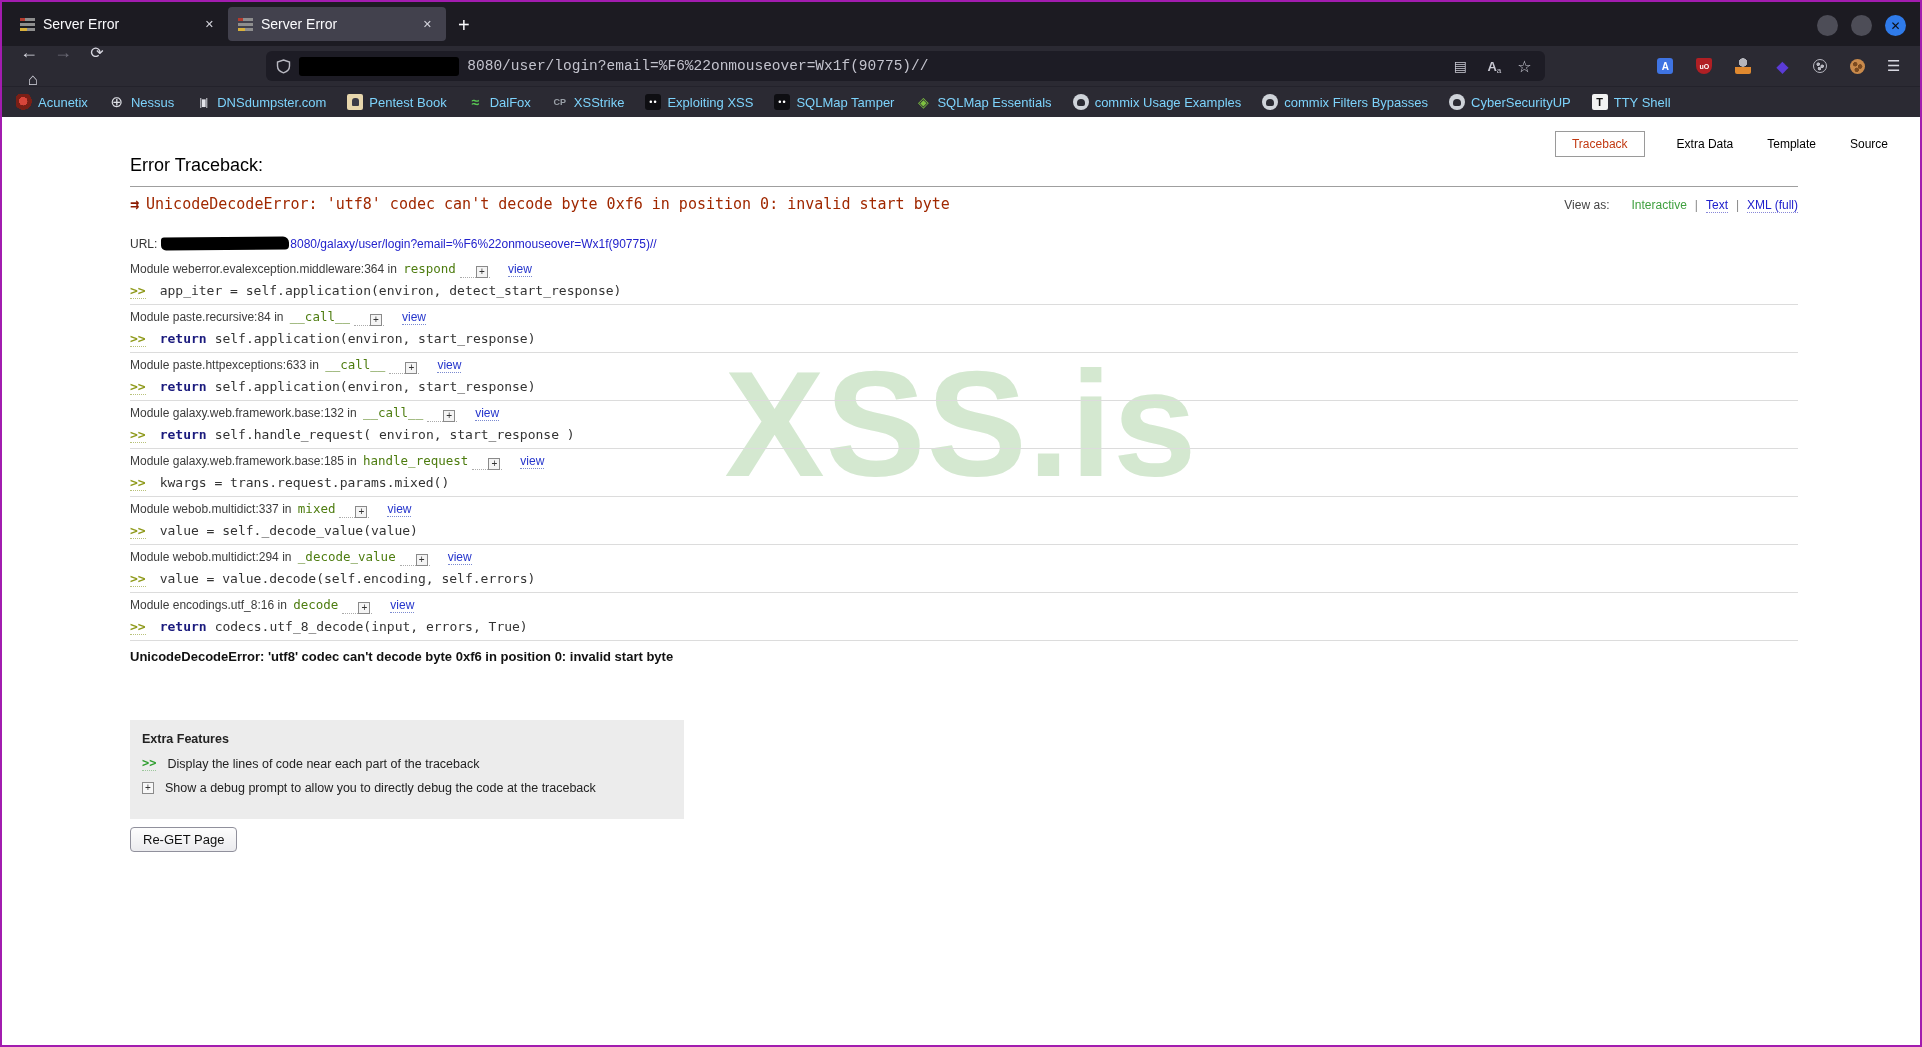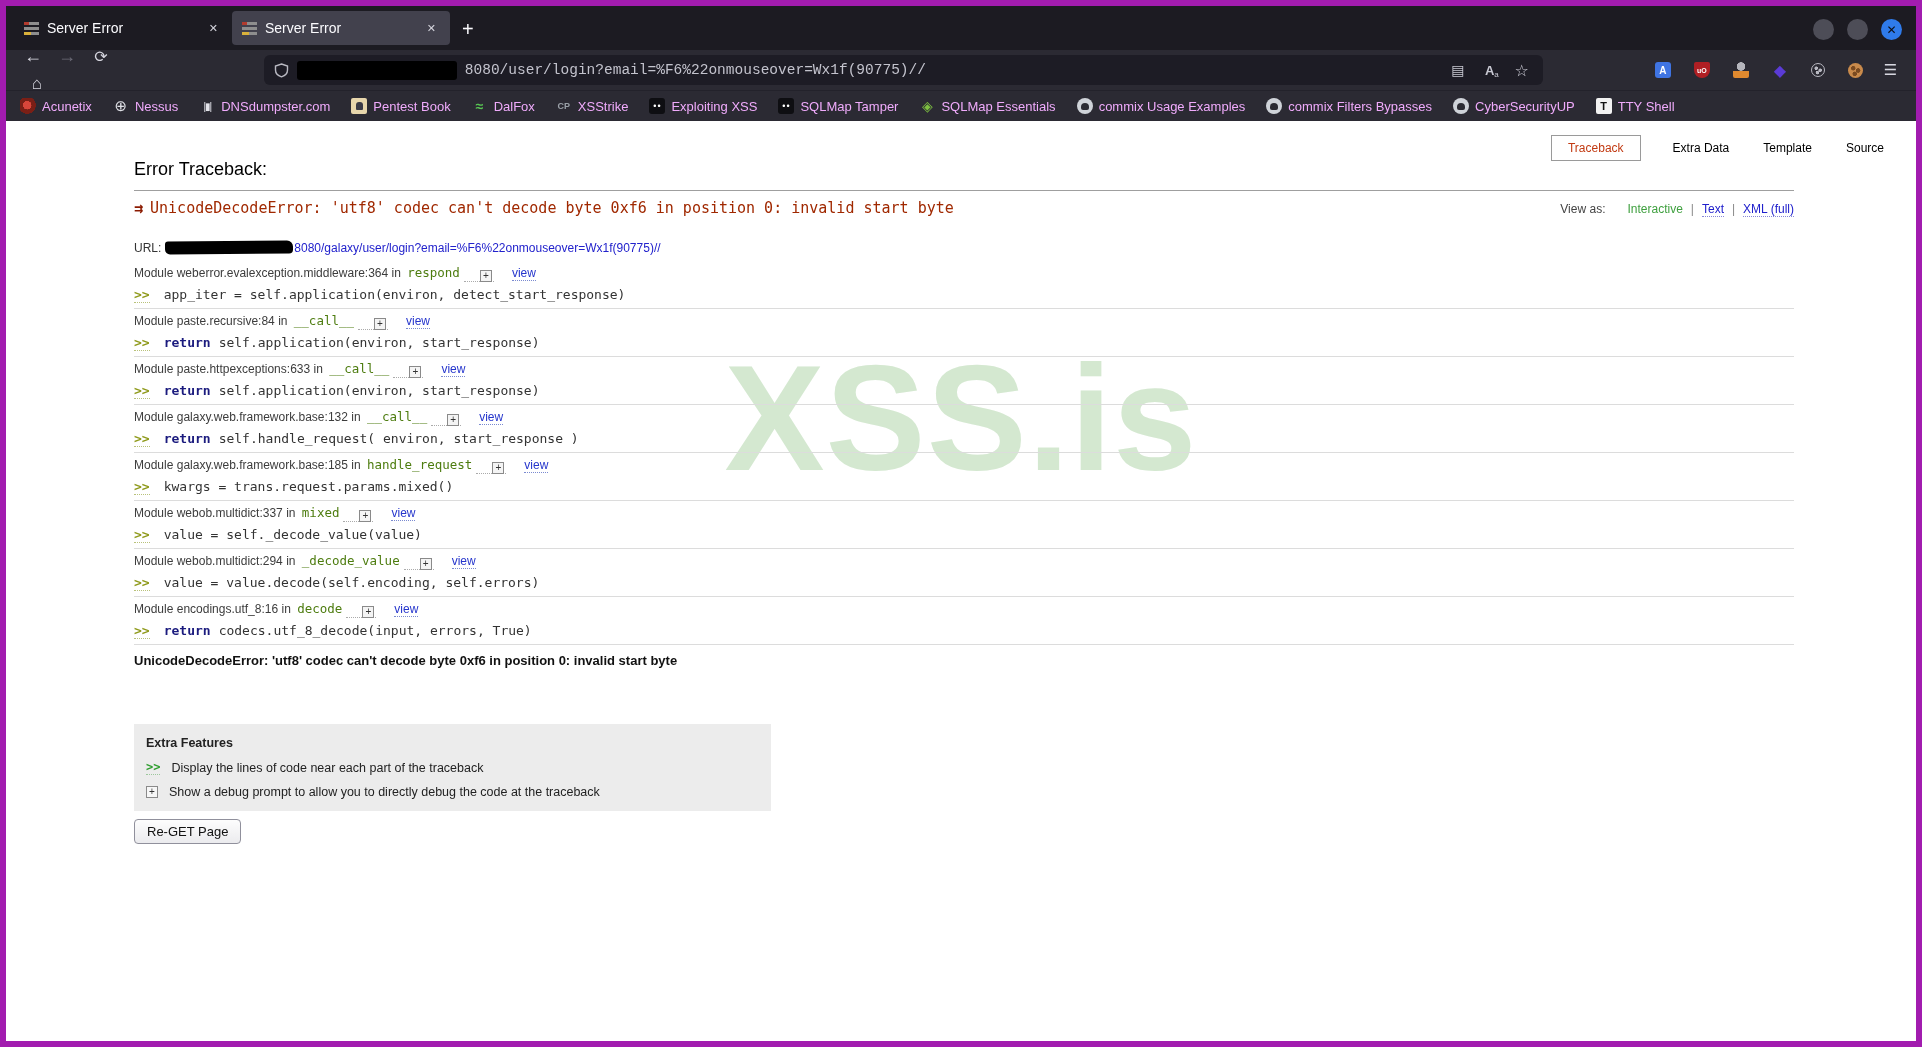--- a/index.html
+++ b/index.html
@@ -4,21 +4,21 @@
 <style>
   * { box-sizing: border-box; }
   html,body { margin:0; padding:0; }
   body {
     width:1922px; height:1047px; overflow:hidden;
     background:#1c1b22;
     font-family:"Liberation Sans","DejaVu Sans",sans-serif;
   }
   .window {
     width:1922px; height:1047px;
-    border:6px solid #a21caf;
+    border:2px solid #a21caf;
     display:flex; flex-direction:column;
   }
 
   
   .tabbar { height:44px; background:#1c1b22; display:flex; align-items:flex-end; padding:0 8px 4px 8px; flex:0 0 auto; }
   .tabs { display:flex; align-items:center; height:36px; }
   .tab {
     width:218px; height:34px; border-radius:4px; display:flex; align-items:center;
     padding:0 10px; color:#fbfbfe; font-size:14px; gap:8px; cursor:default;
   }
@@ -89,41 +89,41 @@
       radial-gradient(circle at 35% 35%, #7a4a20 0 2px, transparent 2.5px),
       radial-gradient(circle at 68% 50%, #7a4a20 0 2px, transparent 2.5px),
       radial-gradient(circle at 45% 72%, #7a4a20 0 2px, transparent 2.5px),
       #c98a4b;
   }
   [data-icon="menu-icon"]::before { content:"☰"; color:#d7d7e0; font-size:15px; }
   .menu-btn { width:30px; height:28px; display:inline-flex; align-items:center; justify-content:center; margin-left:14px; }
 
   
   .bookmarks { height:31px; background:#2b2a33; display:flex; align-items:center; padding:0 14px; gap:21px; flex:0 0 auto; border-top:1px solid #23222b; }
-  .bm { display:flex; align-items:center; gap:6px; color:#f0abfc; font-size:13px; white-space:nowrap; }
+  .bm { display:flex; align-items:center; gap:6px; color:#7dd3fc; font-size:13px; white-space:nowrap; }
   .bm-icon { width:16px; height:16px; display:inline-flex; align-items:center; justify-content:center; flex:0 0 auto; }
   [data-icon="acunetix-icon"] { background:radial-gradient(circle at 45% 45%, #d8453a 0 34%, #7a1f16 35% 68%, transparent 70%); }
   [data-icon="nessus-icon"]::before { content:"⊕"; color:#dfe0e6; font-size:15px; }
   [data-icon="dnsdumpster-icon"]::before { content:"|▮|"; color:#e3e3ea; font-size:10px; letter-spacing:-1px; }
   [data-icon="pentest-book-icon"] { background:#e7d6ac; border-radius:2px; position:relative; }
   [data-icon="pentest-book-icon"]::before { content:""; position:absolute; width:7px; height:8px; left:4.5px; top:4px; background:#3a3a46; border-radius:3px 3px 1px 1px; }
   [data-icon="dalfox-icon"]::before { content:"≈"; color:#58c553; font-size:14px; font-weight:bold; }
   [data-icon="xsstrike-icon"]::before { content:"CP"; color:#9aa0a8; font-size:9px; font-weight:bold; }
   [data-icon="gitbook-icon"] { background:#0e0e12; border-radius:3px; }
   [data-icon="gitbook-icon"]::before { content:"••"; color:#fff; font-size:9px; letter-spacing:1px; }
   [data-icon="package-icon"]::before { content:"◈"; color:#7ec141; font-size:14px; }
   [data-icon="github-icon"] { background:#cfd3d9; border-radius:50%; }
   [data-icon="github-icon"]::before { content:""; width:8px; height:7px; background:#2b2b33; border-radius:4px 4px 2px 2px; }
   [data-icon="tty-icon"] { background:#f2f2f2; border-radius:2px; }
   [data-icon="tty-icon"]::before { content:"T"; color:#111; font-weight:bold; font-size:11px; }
 
   
   .content { flex:1; background:#fff; position:relative; z-index:0; overflow:hidden; }
   .watermark {
-    position:absolute; left:50%; top:222px; transform:translateX(-50%);
+    position:absolute; left:50%; top:232px; transform:translateX(-50%);
     font-size:150px; font-weight:bold; line-height:1; color:#d4e8d0;
     white-space:nowrap; z-index:-1; letter-spacing:1px;
   }
   .page { position:relative; padding:12px 122px 0 128px; color:#000; }
 
   .navbtns { position:absolute; top:14px; right:30px; display:flex; gap:30px; align-items:center; }
   .navbtn { font-size:12px; color:#000; padding:5px 2px; cursor:pointer; }
   .navbtn[data-active="true"] { border:1px solid #9a9a9a; padding:5px 16px; color:#c23a12; }
 
   .page-title { font-size:18px; font-weight:400; margin:26px 0 0 0; }
@@ -152,21 +152,21 @@
   .dotpad { border-bottom:1px dotted #aaa; padding:0 2px 1px 16px; margin-left:4px; cursor:pointer; }
   .expand-icon { display:inline-block; width:12px; height:12px; border:1px solid #8a8a8a; background:#f4f4f4; color:#333; font-size:10px; line-height:10px; text-align:center; vertical-align:-2px; }
   .expand-icon::before { content:"+"; }
   .viewlink { color:#2535cc; font-size:12px; border-bottom:1px dotted #7a8ad0; margin-left:18px; cursor:pointer; }
   .codeline { font-family:"DejaVu Sans Mono","Liberation Mono",monospace; font-size:13px; color:#333; margin:4px 0 1px 0; line-height:17px; }
   .prompt { color:#8f9a1b; font-weight:bold; border-bottom:1px dotted #b9c27a; margin-right:14px; cursor:pointer; }
   .kw:not(:empty) { font-weight:bold; color:#1b1b7e; margin-right:8px; }
 
   .finalerr { font-size:13px; font-weight:bold; color:#111; margin-top:8px; }
 
-  .extrabox { margin-top:56px; width:637px; background:#ececec; padding:12px 14px 12px 12px; }
+  .extrabox { margin-top:56px; width:554px; background:#ececec; padding:12px 14px 24px 12px; }
   .ef-title { font-size:12.5px; font-weight:bold; color:#222; }
   .ef-item { display:flex; align-items:center; gap:11px; margin-top:10px; font-size:12.5px; color:#222; }
   .ef-icon[data-icon="code-prompt-icon"] { font-family:"DejaVu Sans Mono","Liberation Mono",monospace; color:#2f9e2f; font-weight:bold; font-size:12px; border-bottom:1px dotted #9cc79c; cursor:pointer; }
   .ef-icon[data-icon="expand-icon"] { display:inline-block; width:12px; height:12px; border:1px solid #8a8a8a; background:#f7f7f7; color:#333; font-size:10px; line-height:10px; text-align:center; cursor:pointer; }
 
   .reget {
     margin-top:8px; display:inline-block; border:1px solid #90909c; border-radius:4px;
     background:linear-gradient(#fdfdfd,#ebebee); padding:4px 12px; font-size:13px; color:#111; cursor:pointer;
   }
 </style>

